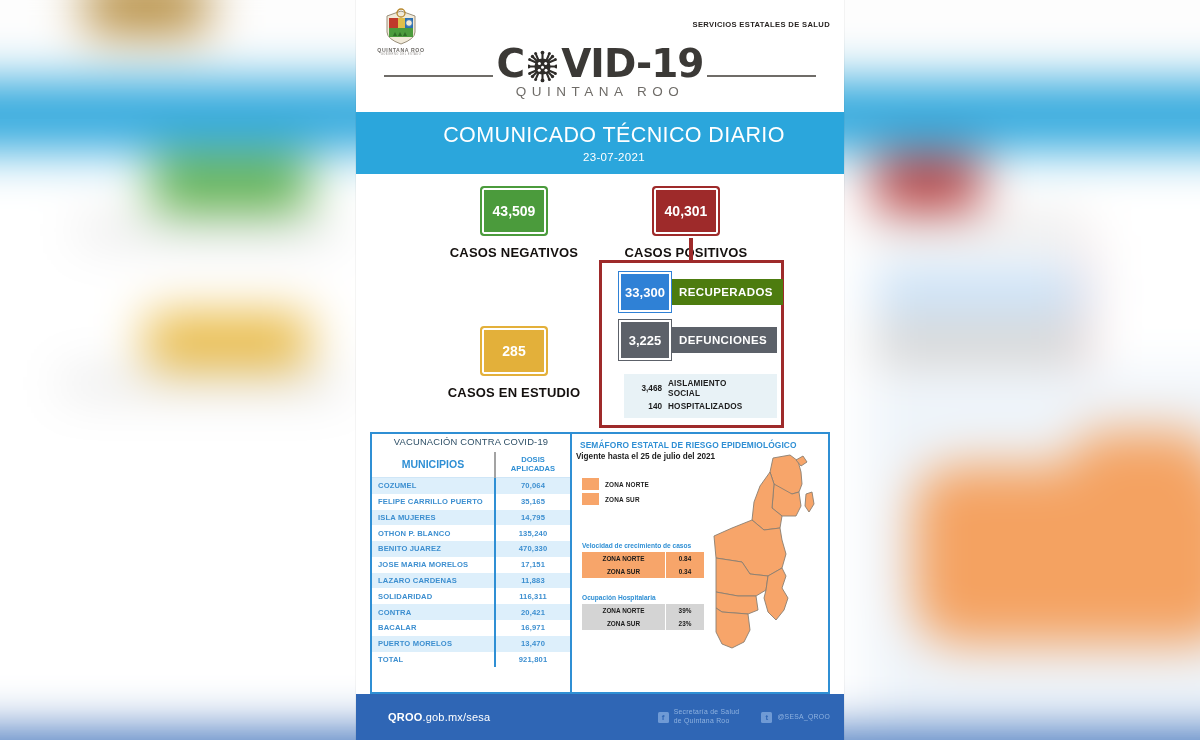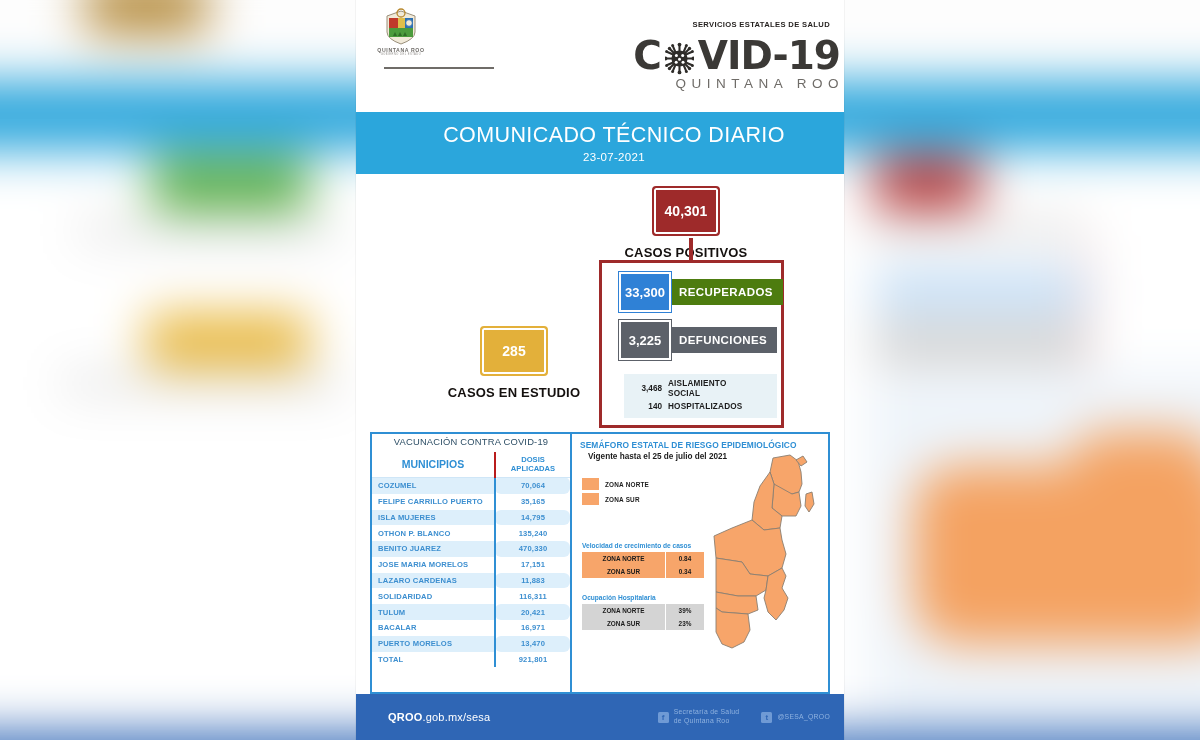--- a/index.html
+++ b/index.html
@@ -45,21 +45,21 @@
 
   
   .hdr{position:relative;height:112px;background:#fff;}
   .seal{position:absolute;left:16px;top:8px;width:58px;height:56px;}
   .seal-shield{position:relative;width:40px;height:38px;margin:0 auto;}
   .seal-label{font-size:5.2px;letter-spacing:.6px;text-align:center;color:#6d6a66;
      font-weight:bold;margin-top:1px;}
   .seal-sub{font-size:2.6px;letter-spacing:.5px;text-align:center;color:#8d8a86;}
   .sesa{position:absolute;right:14px;top:20px;font-size:7.6px;font-weight:bold;
      letter-spacing:.35px;color:#231f1d;}
-  .covidwrap{position:absolute;left:0;right:0;top:36px;text-align:right;}
+  .covidwrap{position:absolute;left:0;right:0;top:44px;text-align:center;}
   .covidline{position:absolute;top:31px;height:1.5px;background:#6f6c68;}
   .cl-left{left:28px;width:110px;}
   .cl-right{right:28px;width:110px;}
   .covid-text{
     font-family:"DejaVu Sans",sans-serif;
     font-size:39px;font-weight:bold;color:#3b3936;letter-spacing:-1px;
     line-height:1;display:inline-block;position:relative;z-index:3;
     background:#fff;padding:0 4px;
   }
   .virus{
@@ -136,30 +136,30 @@
     text-align:center;font-size:9.4px;color:#2e4f66;padding:2px 2px 5px;
     letter-spacing:.2px;
   }
   table.vac{width:100%;border-collapse:collapse;}
   table.vac th{
     color:#2f8fd4;font-size:10.5px;font-weight:bold;padding:3px 6px;
     vertical-align:middle;
   }
   table.vac th.c1{text-align:center;}
   table.vac th.c2{text-align:center;font-size:7.6px;font-weight:bold;width:62px;
-    border-left:2px solid #b91c1c;line-height:1.25;}
+    border-left:2px solid #a3a3a3;line-height:1.25;}
   table.vac td{
     font-size:7.6px;color:#3d8fd0;padding:3.4px 6px;font-weight:bold;letter-spacing:.15px;
   }
-  table.vac td.num{text-align:center;border-left:2px solid #2f8fd4;width:62px;border-radius:6px;}
+  table.vac td.num{text-align:center;border-left:2px solid #2f8fd4;width:62px;}
   table.vac tr.alt td{background:#ddeffb;}
   .hdr-rule{border-bottom:1px solid #cfe6f7;}
 
   .sem-title{color:#2f8fd4;font-size:8.4px;font-weight:bold;padding:6px 0 0 8px;letter-spacing:.1px;}
-  .sem-sub{color:#1c1c1c;font-size:8.2px;font-weight:bold;padding:2px 0 0 16px;}
+  .sem-sub{color:#1c1c1c;font-size:8.2px;font-weight:bold;padding:2px 0 0 4px;}
   .legend{position:absolute;left:10px;top:44px;}
   .legrow{display:flex;align-items:center;margin-bottom:3px;}
   .swatch{width:17px;height:12px;background:#f7a56a;}
   .legtxt{font-size:6.4px;font-weight:bold;color:#1c1c1c;margin-left:6px;letter-spacing:.2px;}
 
   .mini-h{color:#2f8fd4;font-size:6.6px;font-weight:bold;margin-bottom:2px;line-height:1.25;}
   .sect1{position:absolute;left:10px;top:108px;width:122px;}
   .sect2{position:absolute;left:10px;top:160px;width:122px;}
   table.mini{width:100%;border-collapse:collapse;}
   table.mini td{font-size:6.4px;font-weight:bold;color:#1a1a1a;padding:3px 2px;text-align:center;}
@@ -282,20 +282,24 @@
     </div>
   </div>
 
   <div class="band">
     <div class="band-t">COMUNICADO TÉCNICO DIARIO</div>
     <div class="band-d">23-07-2021</div>
   </div>
 
   <div class="stats">
 
+    <div class="statbox" style="left:78px;top:12px;width:160px;">
+      <div class="chip chip-green">43,509</div>
+      <div class="statlbl">CASOS NEGATIVOS</div>
+    </div>
 
     <div class="statbox" style="left:250px;top:12px;width:160px;">
       <div class="chip chip-red">40,301</div>
       <div class="statlbl">CASOS POSITIVOS</div>
     </div>
 
     <div class="statbox" style="left:78px;top:152px;width:160px;">
       <div class="chip chip-amber">285</div>
       <div class="statlbl">CASOS EN ESTUDIO</div>
     </div>
@@ -366,21 +370,21 @@
             </tr>
             <tr class="alt">
               <td>LAZARO CARDENAS</td>
               <td class="num">11,883</td>
             </tr>
             <tr>
               <td>SOLIDARIDAD</td>
               <td class="num">116,311</td>
             </tr>
             <tr class="alt">
-              <td>TULUM</td>
+              <td>CONTRA</td>
               <td class="num">20,421</td>
             </tr>
             <tr>
               <td>BACALAR</td>
               <td class="num">16,971</td>
             </tr>
             <tr class="alt">
               <td>PUERTO MORELOS</td>
               <td class="num">13,470</td>
             </tr>

